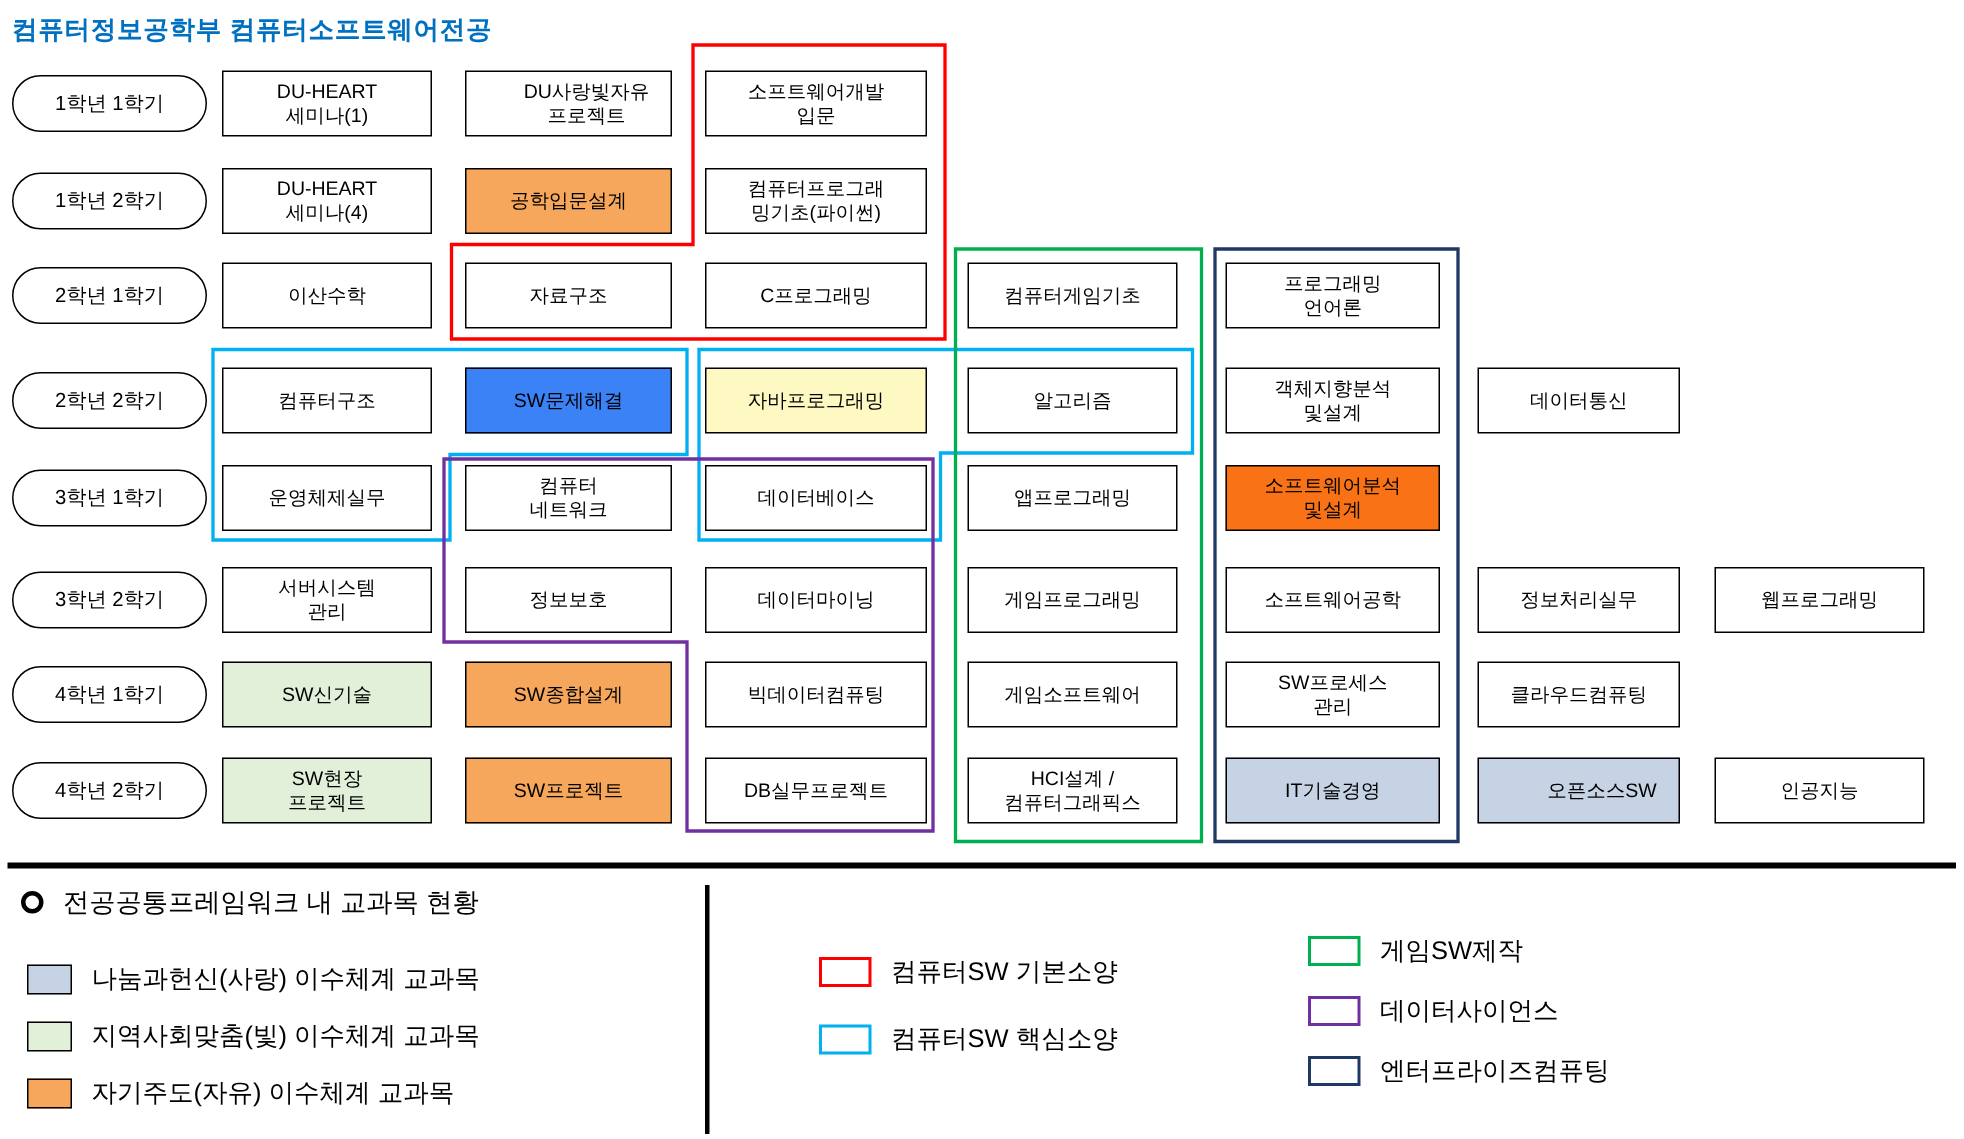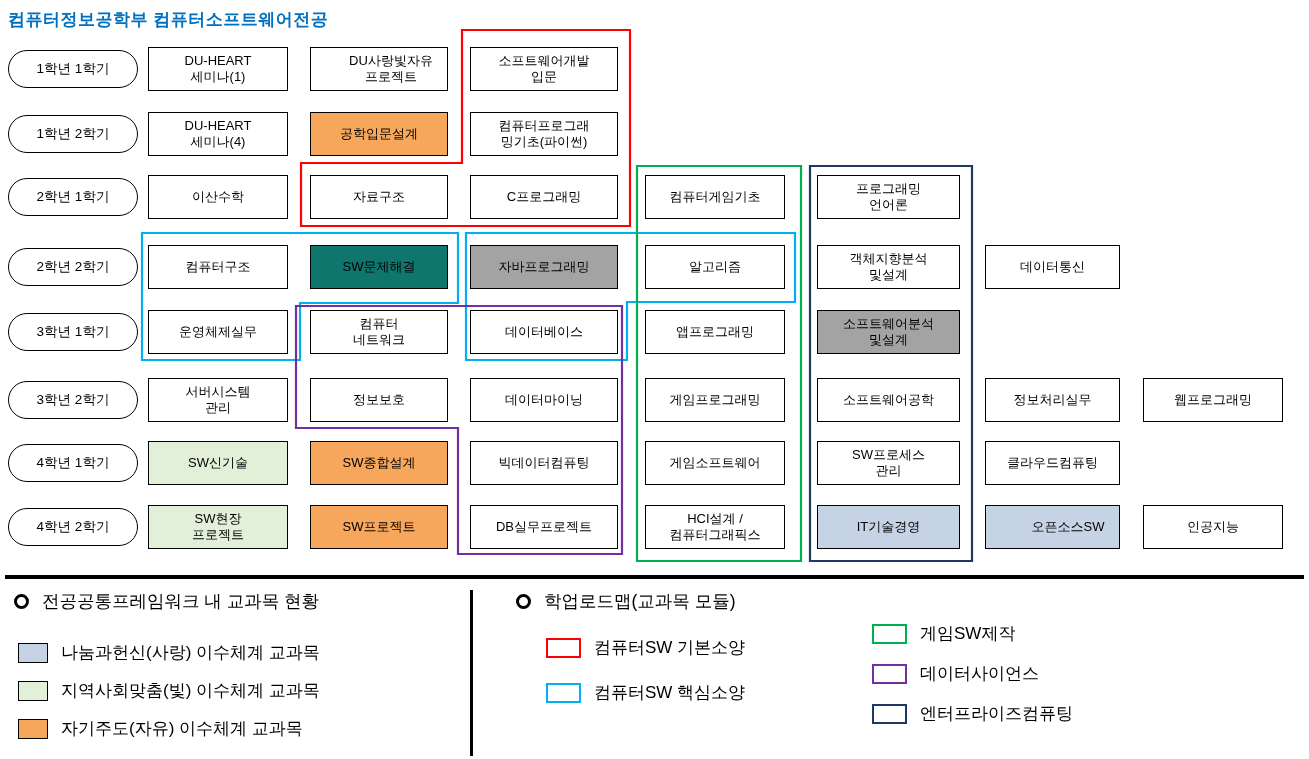--- a/index.html
+++ b/index.html
@@ -103,24 +103,24 @@
       <div class="course" style="left: 645px; top: 175px; width: 140px; background: rgb(255, 255, 255);">
         <span>컴퓨터게임기초</span>
       </div>
       <div class="course" style="left: 817px; top: 175px; width: 143px; background: rgb(255, 255, 255);">
         <span>프로그래밍</span>
         <span>언어론</span>
       </div>
       <div class="course" style="left: 148px; top: 245px; width: 140px; background: rgb(255, 255, 255);">
         <span>컴퓨터구조</span>
       </div>
-      <div class="course" style="left: 310px; top: 245px; width: 138px; background: #0f766e;">
+      <div class="course" style="left: 310px; top: 245px; width: 138px; background: #3b82f6;">
         <span>SW문제해결</span>
       </div>
-      <div class="course" style="left: 470px; top: 245px; width: 148px; background: #a3a3a3;">
+      <div class="course" style="left: 470px; top: 245px; width: 148px; background: #fef9c3;">
         <span>자바프로그래밍</span>
       </div>
       <div class="course" style="left: 645px; top: 245px; width: 140px; background: rgb(255, 255, 255);">
         <span>알고리즘</span>
       </div>
       <div class="course" style="left: 817px; top: 245px; width: 143px; background: rgb(255, 255, 255);">
         <span>객체지향분석</span>
         <span>및설계</span>
       </div>
       <div class="course" style="left: 985px; top: 245px; width: 135px; background: rgb(255, 255, 255);">
@@ -132,21 +132,21 @@
       <div class="course" style="left: 310px; top: 310px; width: 138px; background: rgb(255, 255, 255);">
         <span>컴퓨터</span>
         <span>네트워크</span>
       </div>
       <div class="course" style="left: 470px; top: 310px; width: 148px; background: rgb(255, 255, 255);">
         <span>데이터베이스</span>
       </div>
       <div class="course" style="left: 645px; top: 310px; width: 140px; background: rgb(255, 255, 255);">
         <span>앱프로그래밍</span>
       </div>
-      <div class="course" style="left: 817px; top: 310px; width: 143px; background: #a3a3a3;">
+      <div class="course" style="left: 817px; top: 310px; width: 143px; background: #f97316;">
         <span>소프트웨어분석</span>
         <span>및설계</span>
       </div>
       <div class="course" style="left: 148px; top: 378px; width: 140px; background: rgb(255, 255, 255);">
         <span>서버시스템</span>
         <span>관리</span>
       </div>
       <div class="course" style="left: 310px; top: 378px; width: 138px; background: rgb(255, 255, 255);">
         <span>정보보호</span>
       </div>
@@ -222,24 +222,20 @@
   </div>
   <div class="legend-item" id="ll-item-1">
     <span class="swatch-fill" style="background: rgb(226, 239, 217);"></span>
     <span>지역사회맞춤(빛) 이수체계 교과목</span>
   </div>
   <div class="legend-item" id="ll-item-2">
     <span class="swatch-fill" style="background: rgb(246, 167, 92);"></span>
     <span>자기주도(자유) 이수체계 교과목</span>
   </div>
 
-  <div class="legend-header" id="lr-header">
-    <span class="circle-bullet"></span>
-    <span>학업로드맵(교과목 모듈)</span>
-  </div>
   <div class="legend-item" id="lr-item-0">
     <span class="swatch-outline" style="border-color: rgb(255, 0, 0);"></span>
     <span>컴퓨터SW 기본소양</span>
   </div>
   <div class="legend-item" id="lr-item-1">
     <span class="swatch-outline" style="border-color: rgb(0, 176, 240);"></span>
     <span>컴퓨터SW 핵심소양</span>
   </div>
   <div class="legend-item" id="lr-item-2">
     <span class="swatch-outline" style="border-color: rgb(0, 176, 80);"></span>

